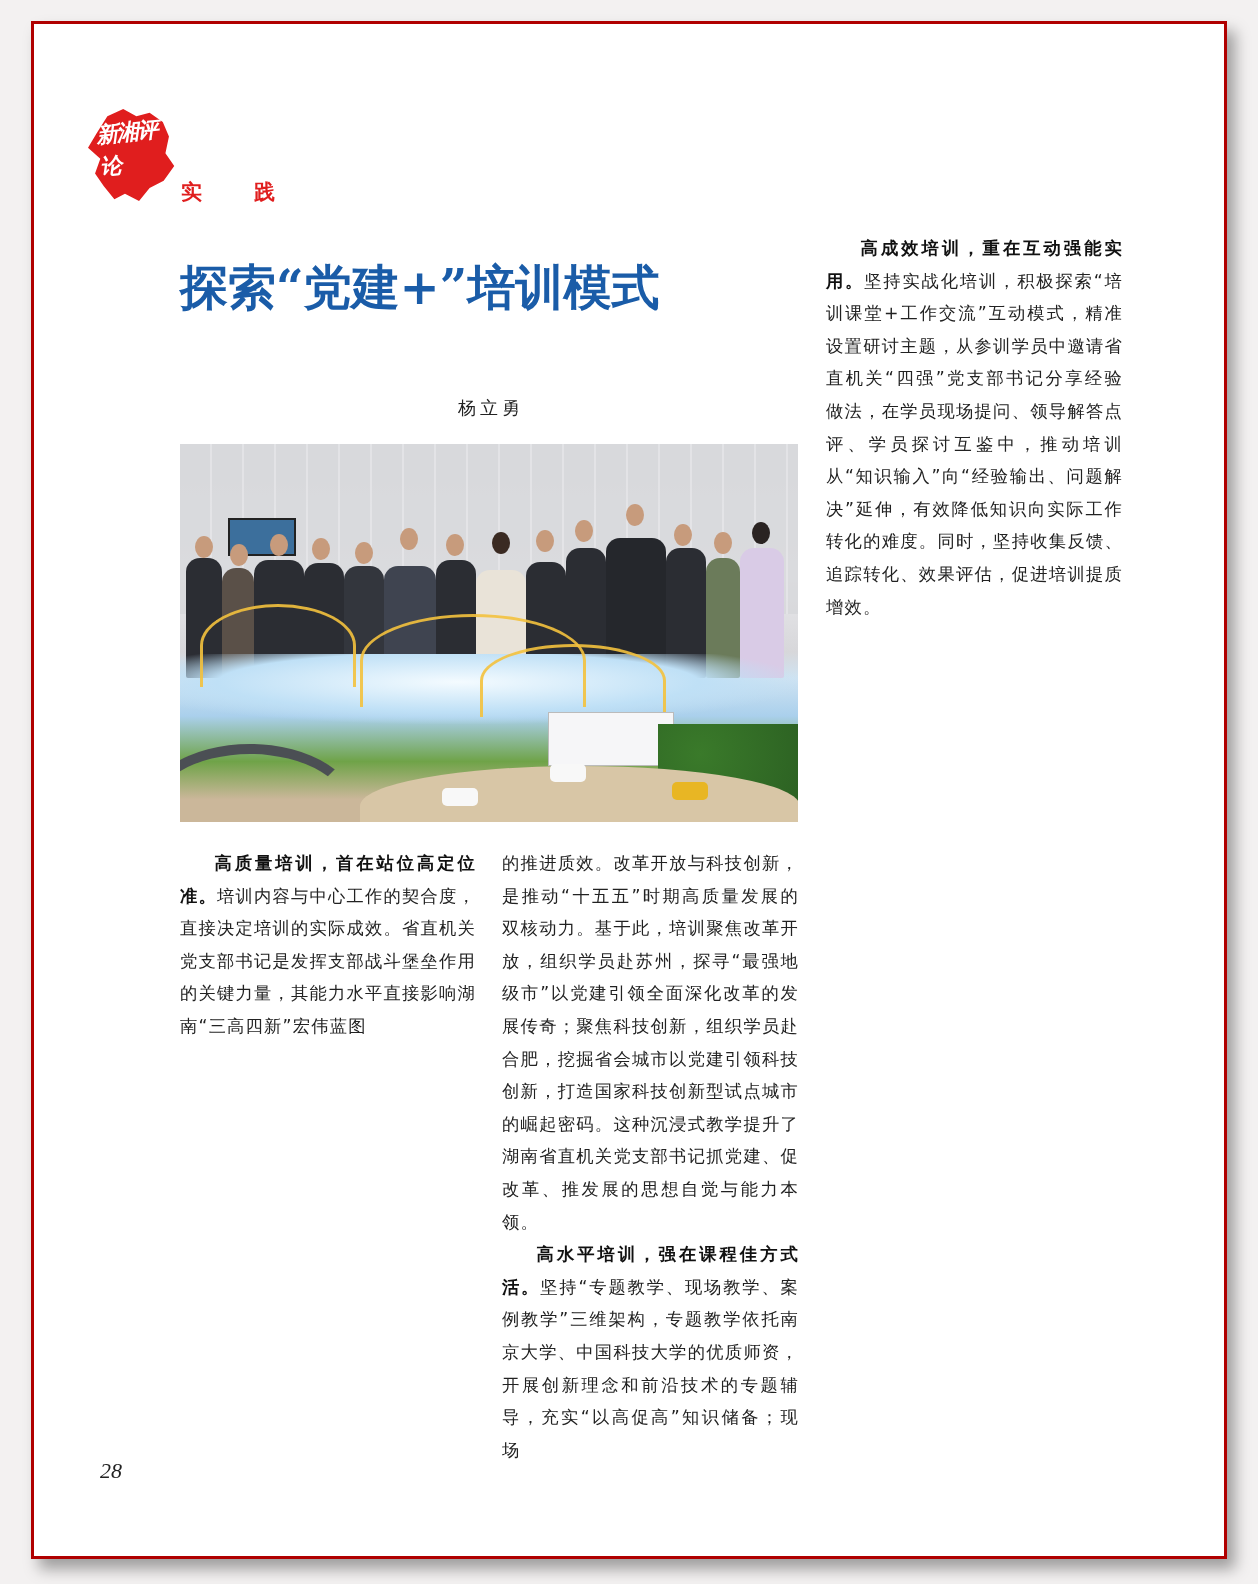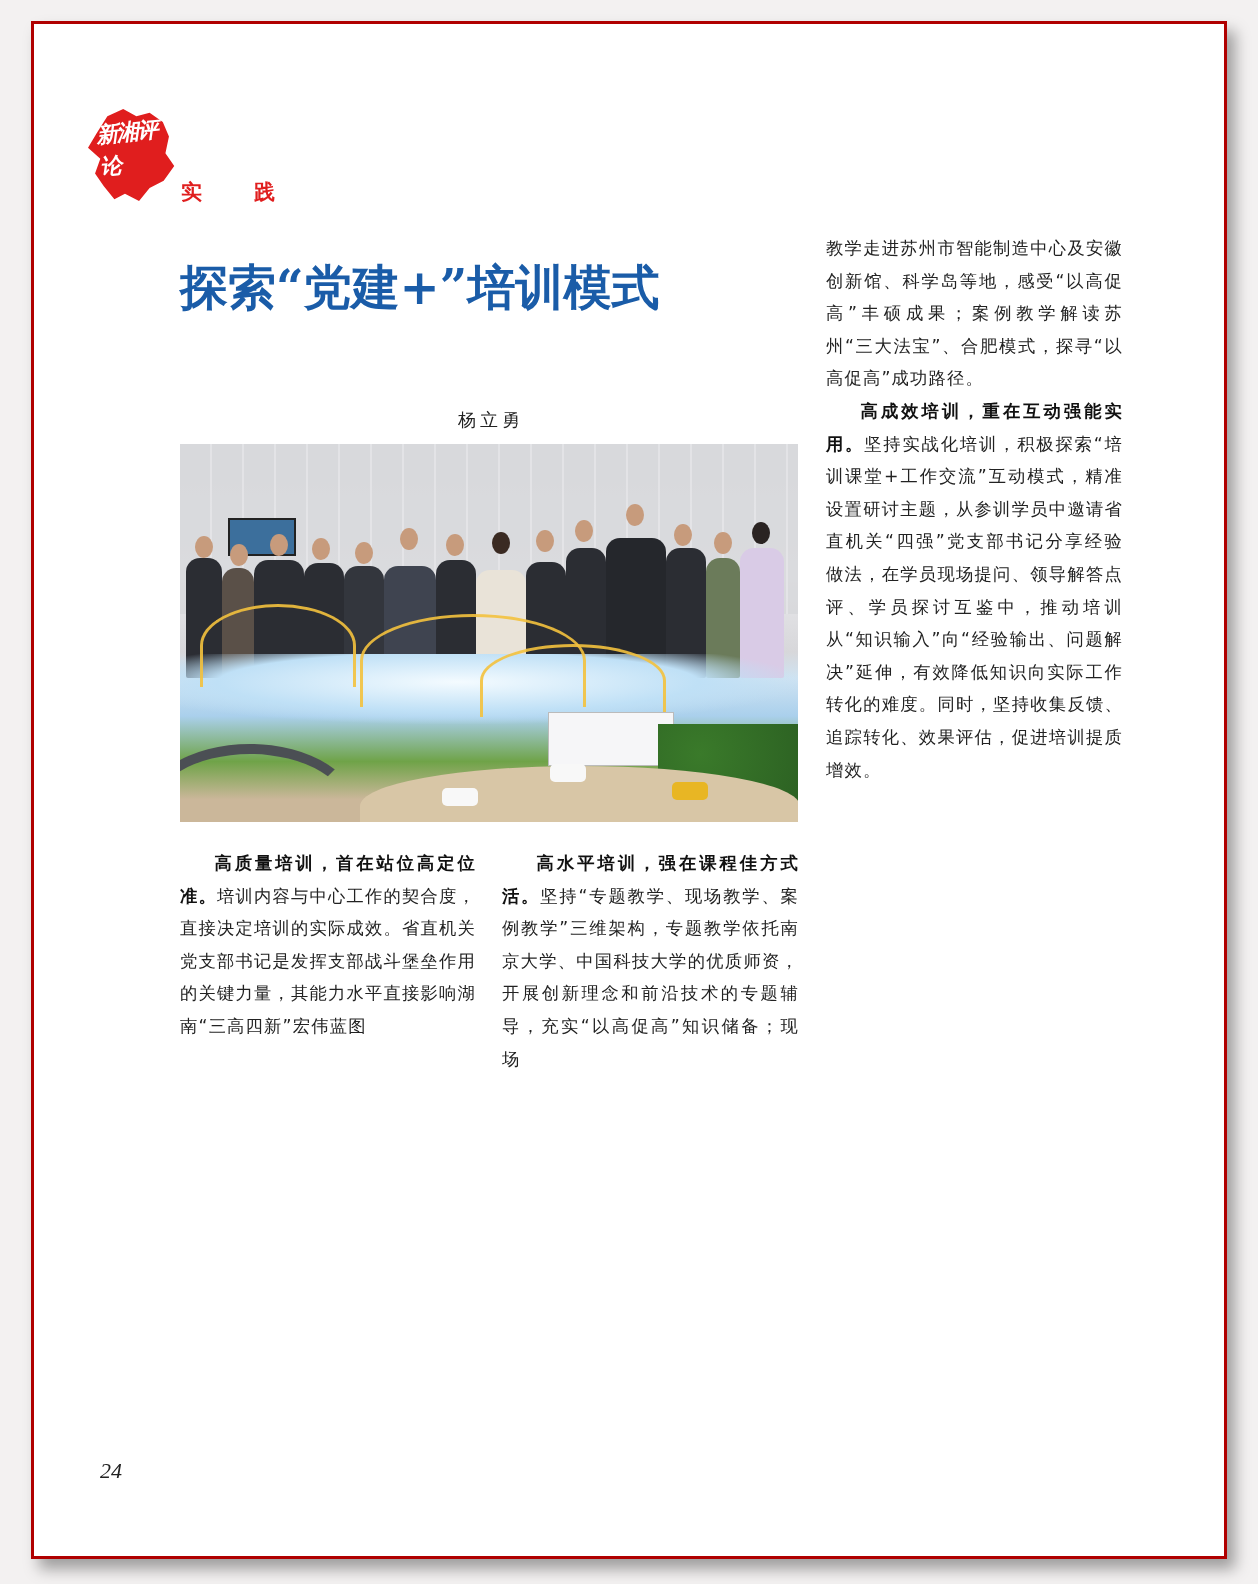--- a/index.html
+++ b/index.html
@@ -32,21 +32,21 @@
   }
   .section-label span { display:inline-block; }
   .section-label span.gap { width:52px; }
   .title {
     position:absolute; left:180px; top:258px; width:622px; text-align:left;
     color:#1a5ca8; font-weight:bold; font-size:48px; line-height:58px;
     font-family: "DejaVu Serif", serif;
   }
   .author {
     position:absolute; left:180px; top:396px; width:622px; text-align:center;
-    font-size:18px; letter-spacing:4px; color:#222;margin-top:12px;
+    font-size:18px; letter-spacing:4px; color:#222;
   }
   .photo {
     position:absolute; left:180px; top:444px; width:618px; height:378px; overflow:hidden;
     background:linear-gradient(#dedfe2 0%, #e9e9ec 35%, #d7d7da 55%, #cfe3f2 62%, #aad0ec 72%, #6fa348 84%, #cbb79a 94%);
   }
   .photo .wall { position:absolute; left:0; top:0; width:100%; height:170px;
     background: repeating-linear-gradient(90deg, #d7d8db 0 30px, #e4e4e7 30px 32px), #ddd; opacity:.8; }
   .photo .screen { position:absolute; left:48px; top:74px; width:64px; height:34px; background:#3c6f9c; border:2px solid #222; }
   .photo .people { position:absolute; left:0; top:84px; width:100%; height:150px; }
   .photo .person { position:absolute; bottom:0; background:#2b2d33; border-radius:14px 14px 2px 2px; }
@@ -145,21 +145,21 @@
   <div class="car" style="left:262px;top:344px;background:#f8f8f8;"></div>
   <div class="car" style="left:370px;top:320px;background:#f8f8f8;"></div>
   <div class="car" style="left:492px;top:338px;background:#e8b624;"></div>
 </div>
 
 <div class="col col1">
   <p><b>高质量培训，首在站位高定位准。</b><span>培训内容与中心工作的契合度，直接决定培训的实际成效。省直机关党支部书记是发挥支部战斗堡垒作用的关键力量，其能力水平直接影响湖南“三高四新”宏伟蓝图</span></p>
 </div>
 
 <div class="col col2">
+  <p class="noindent">的推进质效。改革开放与科技创新，是推动“十五五”时期高质量发展的双核动力。基于此，培训聚焦改革开放，组织学员赴苏州，探寻“最强地级市”以党建引领全面深化改革的发展传奇；聚焦科技创新，组织学员赴合肥，挖掘省会城市以党建引领科技创新，打造国家科技创新型试点城市的崛起密码。这种沉浸式教学提升了湖南省直机关党支部书记抓党建、促改革、推发展的思想自觉与能力本领。</p>
   <p><b>高水平培训，强在课程佳方式活。</b><span>坚持“专题教学、现场教学、案例教学”三维架构，专题教学依托南京大学、中国科技大学的优质师资，开展创新理念和前沿技术的专题辅导，充实“以高促高”知识储备；现场</span></p>
 </div>
 
 <div class="col col3">
-  <p class="noindent">教学走进苏州市智能制造中心及安徽创新馆、科学岛等地，感受“以高促高”丰硕成果；案例教学解读苏州“三大法宝”、合肥模式，探寻“以高促高”成功路径。</p>
   <p><b>高成效培训，重在互动强能实用。</b><span>坚持实战化培训，积极探索“培训课堂+工作交流”互动模式，精准设置研讨主题，从参训学员中邀请省直机关“四强”党支部书记分享经验做法，在学员现场提问、领导解答点评、学员探讨互鉴中，推动培训从“知识输入”向“经验输出、问题解决”延伸，有效降低知识向实际工作转化的难度。同时，坚持收集反馈、追踪转化、效果评估，促进培训提质增效。</span></p>
 </div>
 
-<div class="page-num">24</div>
+<div class="page-num">28</div>
 
 </body></html>

